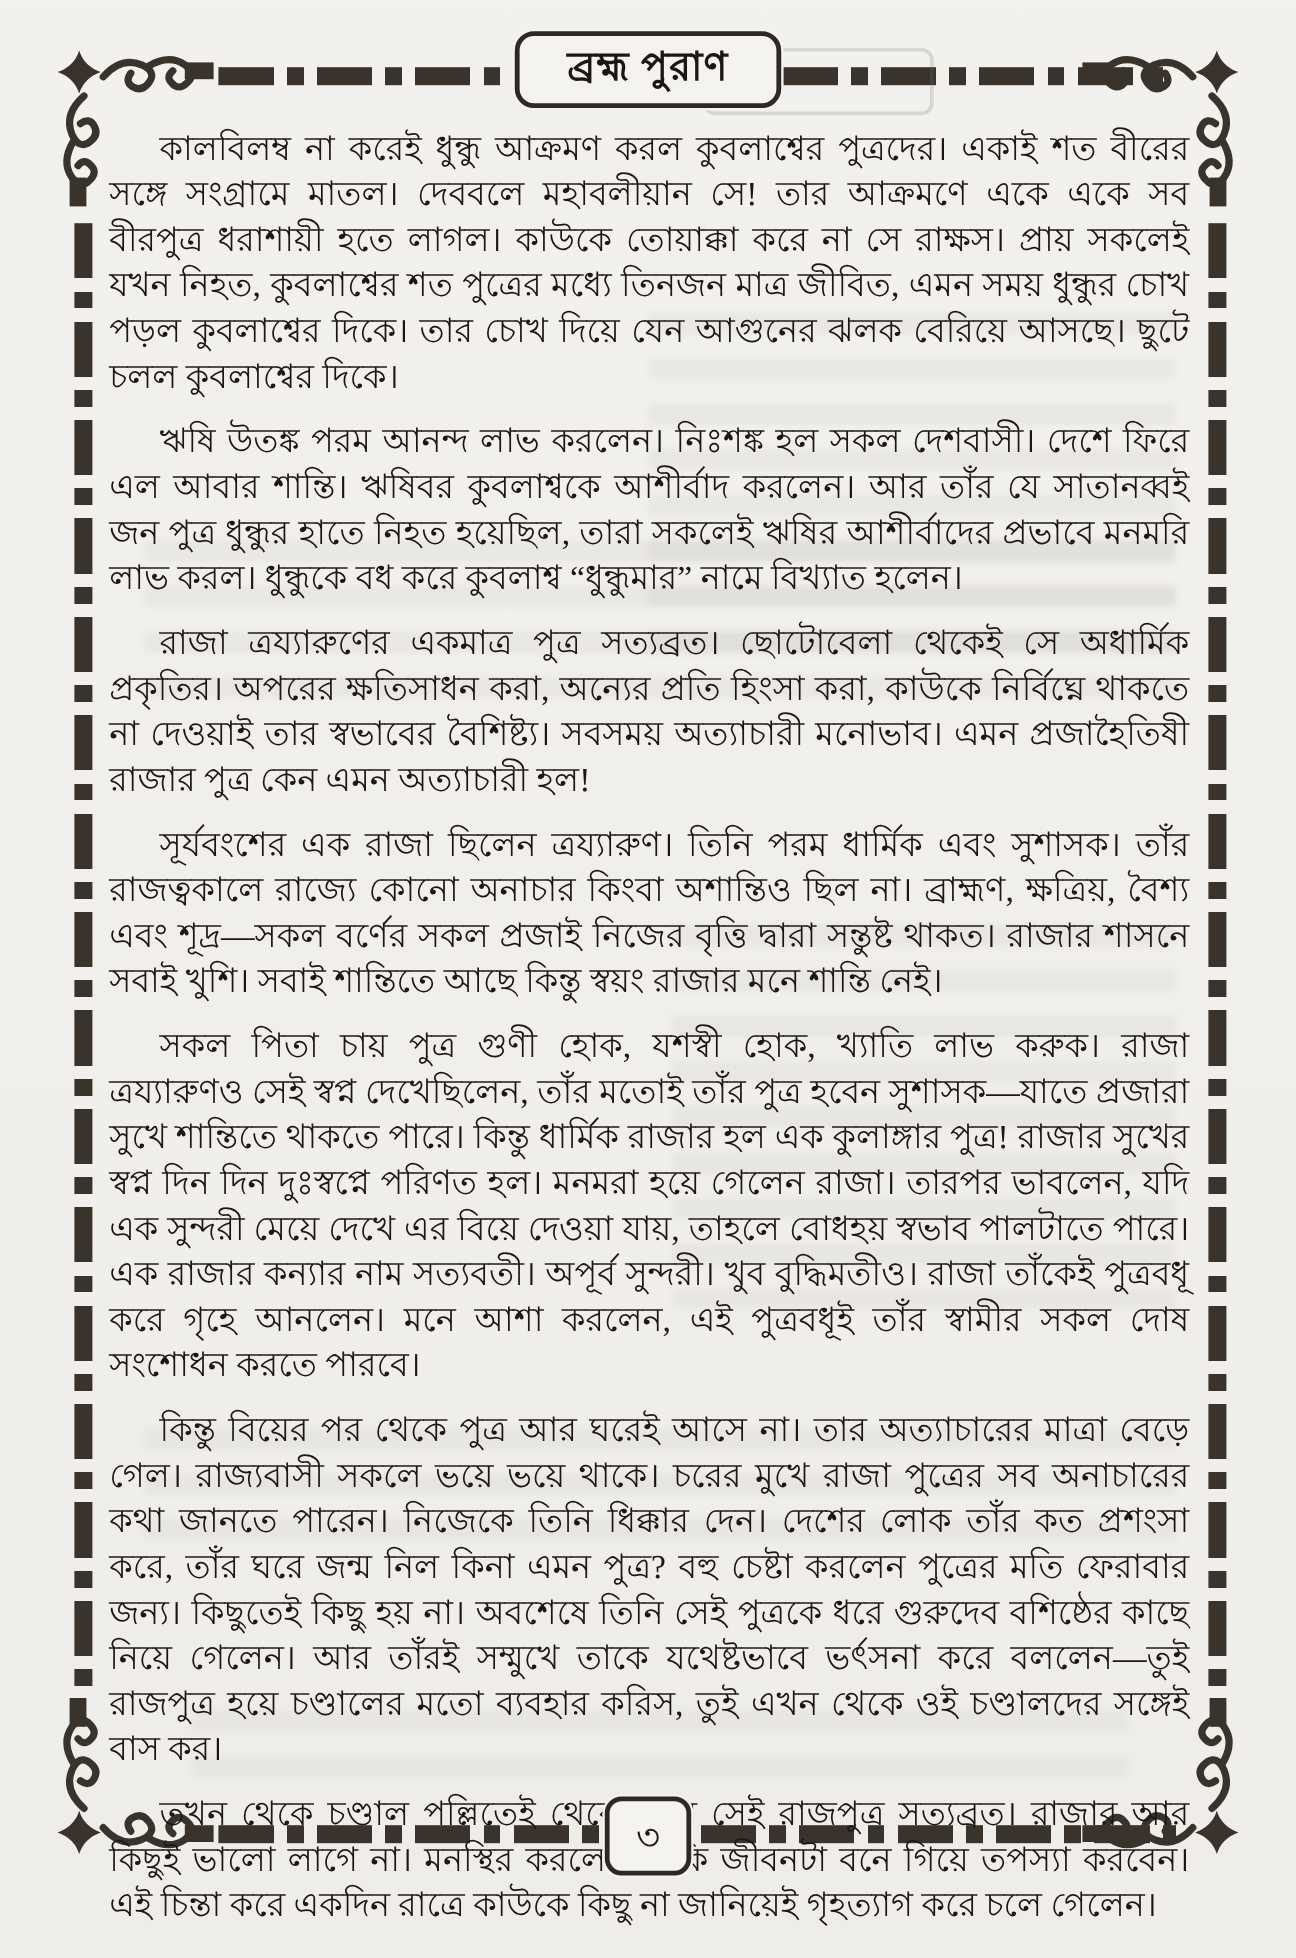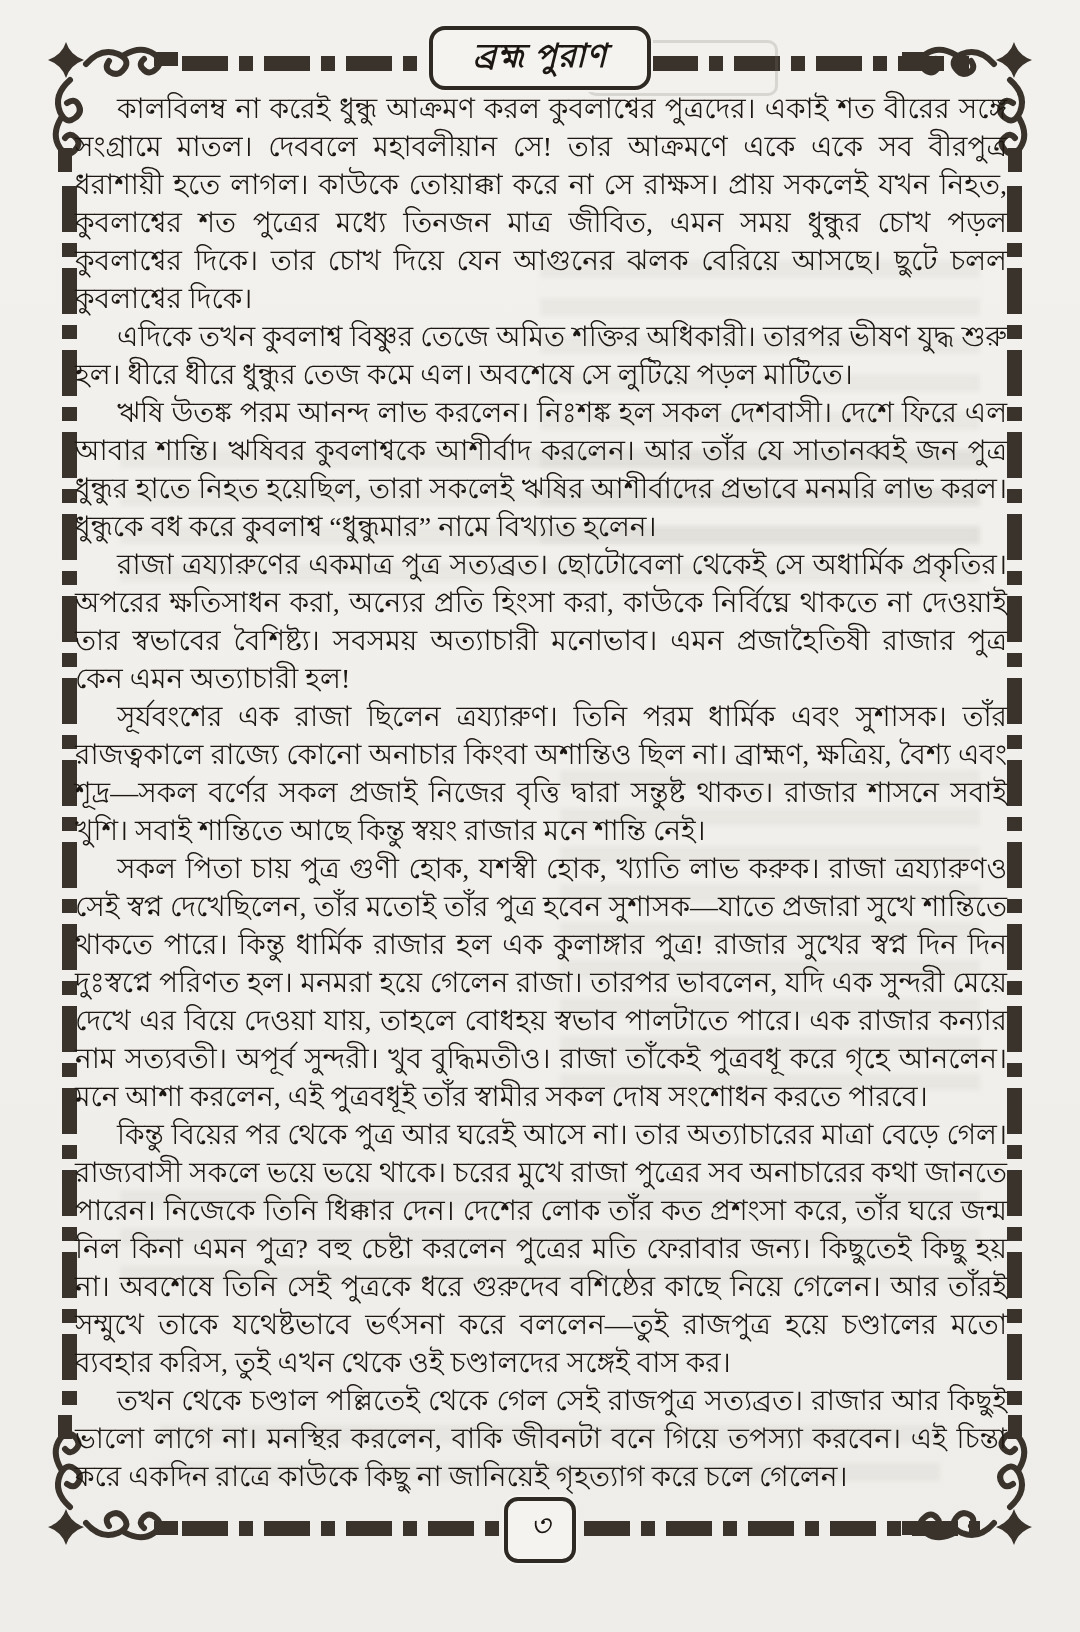--- a/index.html
+++ b/index.html
@@ -39,37 +39,36 @@
   
   .corner{position:absolute;width:135px;height:135px;}
   #corner-tl{left:46px;top:40px;}
   #corner-tr{left:899px;top:40px;transform:scaleX(-1);}
   #corner-bl{left:46px;top:1412px;transform:scaleY(-1);}
   #corner-br{left:899px;top:1412px;transform:scale(-1,-1);}
   
   .plaque{
     position:absolute;left:50%;transform:translateX(-50%);
     background:#f4f3ef;border:4px solid #2e2922;border-radius:16px;
-    display:flex;align-items:flex-start;justify-content:center;z-index:3;
+    display:flex;align-items:flex-end;justify-content:center;z-index:3;
     box-shadow:0 0 0 2px rgba(244,243,239,1);
-    font-style:italic;
   }
   #title-box{top:26px;width:214px;height:56px;font-size:33px;font-weight:bold;letter-spacing:1px;}
   #pageno-box{top:1497px;width:64px;height:58px;font-size:31px;border-radius:14px;}
   
   #ghost-title-box{
     position:absolute;left:586px;top:40px;width:186px;height:50px;
     border:3px solid rgba(120,118,110,0.22);border-radius:10px;z-index:1;
   }
   
   .text-col{
     position:absolute;left:75px;top:90px;width:932px;z-index:2;
     font-size:28px;line-height:38px;text-align:justify;
   }
-  .text-col p{margin:0;text-indent:42px;}
+  .text-col p{margin:16px;text-indent:42px;}
   .section-heading{
     font-size:31px;font-weight:bold;text-align:center;
     margin:30px 0 24px 0;letter-spacing:2px;text-indent:0;
   }
   
   .ghost{
     position:absolute;z-index:0;filter:blur(2.5px);opacity:.55;
     background:repeating-linear-gradient(180deg,
       rgba(0,0,0,0) 0 10px,
       rgba(148,145,136,0.16) 10px 28px,
@@ -144,21 +143,20 @@
       <rect x="108" y="12" width="24" height="14" fill="#3a332b"></rect>
     </svg>
   </div>
 
   <div class="plaque" id="title-box">
     <span>ব্রহ্ম পুরাণ</span>
   </div>
 
   <div class="text-col">
     <p>কালবিলম্ব না করেই ধুন্ধু আক্রমণ করল কুবলাশ্বের পুত্রদের। একাই শত বীরের সঙ্গে সংগ্রামে মাতল। দেববলে মহাবলীয়ান সে! তার আক্রমণে একে একে সব বীরপুত্র ধরাশায়ী হতে লাগল। কাউকে তোয়াক্কা করে না সে রাক্ষস। প্রায় সকলেই যখন নিহত, কুবলাশ্বের শত পুত্রের মধ্যে তিনজন মাত্র জীবিত, এমন সময় ধুন্ধুর চোখ পড়ল কুবলাশ্বের দিকে। তার চোখ দিয়ে যেন আগুনের ঝলক বেরিয়ে আসছে। ছুটে চলল কুবলাশ্বের দিকে।</p>
-    <p>এদিকে তখন কুবলাশ্ব বিষ্ণুর তেজে অমিত শক্তির অধিকারী। তারপর ভীষণ যুদ্ধ শুরু হল। ধীরে ধীরে ধুন্ধুর তেজ কমে এল। অবশেষে সে লুটিয়ে পড়ল মাটিতে।</p>
     <p>ঋষি উতঙ্ক পরম আনন্দ লাভ করলেন। নিঃশঙ্ক হল সকল দেশবাসী। দেশে ফিরে এল আবার শান্তি। ঋষিবর কুবলাশ্বকে আশীর্বাদ করলেন। আর তাঁর যে সাতানব্বই জন পুত্র ধুন্ধুর হাতে নিহত হয়েছিল, তারা সকলেই ঋষির আশীর্বাদের প্রভাবে মনমরি লাভ করল। ধুন্ধুকে বধ করে কুবলাশ্ব “ধুন্ধুমার” নামে বিখ্যাত হলেন।</p>
     <p>রাজা ত্রয্যারুণের একমাত্র পুত্র সত্যব্রত। ছোটোবেলা থেকেই সে অধার্মিক প্রকৃতির। অপরের ক্ষতিসাধন করা, অন্যের প্রতি হিংসা করা, কাউকে নির্বিঘ্নে থাকতে না দেওয়াই তার স্বভাবের বৈশিষ্ট্য। সবসময় অত্যাচারী মনোভাব। এমন প্রজাহৈতিষী রাজার পুত্র কেন এমন অত্যাচারী হল!</p>
     <p>সূর্যবংশের এক রাজা ছিলেন ত্রয্যারুণ। তিনি পরম ধার্মিক এবং সুশাসক। তাঁর রাজত্বকালে রাজ্যে কোনো অনাচার কিংবা অশান্তিও ছিল না। ব্রাহ্মণ, ক্ষত্রিয়, বৈশ্য এবং শূদ্র—সকল বর্ণের সকল প্রজাই নিজের বৃত্তি দ্বারা সন্তুষ্ট থাকত। রাজার শাসনে সবাই খুশি। সবাই শান্তিতে আছে কিন্তু স্বয়ং রাজার মনে শান্তি নেই।</p>
     <p>সকল পিতা চায় পুত্র গুণী হোক, যশস্বী হোক, খ্যাতি লাভ করুক। রাজা ত্রয্যারুণও সেই স্বপ্ন দেখেছিলেন, তাঁর মতোই তাঁর পুত্র হবেন সুশাসক—যাতে প্রজারা সুখে শান্তিতে থাকতে পারে। কিন্তু ধার্মিক রাজার হল এক কুলাঙ্গার পুত্র! রাজার সুখের স্বপ্ন দিন দিন দুঃস্বপ্নে পরিণত হল। মনমরা হয়ে গেলেন রাজা। তারপর ভাবলেন, যদি এক সুন্দরী মেয়ে দেখে এর বিয়ে দেওয়া যায়, তাহলে বোধহয় স্বভাব পালটাতে পারে। এক রাজার কন্যার নাম সত্যবতী। অপূর্ব সুন্দরী। খুব বুদ্ধিমতীও। রাজা তাঁকেই পুত্রবধূ করে গৃহে আনলেন। মনে আশা করলেন, এই পুত্রবধূই তাঁর স্বামীর সকল দোষ সংশোধন করতে পারবে।</p>
     <p>কিন্তু বিয়ের পর থেকে পুত্র আর ঘরেই আসে না। তার অত্যাচারের মাত্রা বেড়ে গেল। রাজ্যবাসী সকলে ভয়ে ভয়ে থাকে। চরের মুখে রাজা পুত্রের সব অনাচারের কথা জানতে পারেন। নিজেকে তিনি ধিক্কার দেন। দেশের লোক তাঁর কত প্রশংসা করে, তাঁর ঘরে জন্ম নিল কিনা এমন পুত্র? বহু চেষ্টা করলেন পুত্রের মতি ফেরাবার জন্য। কিছুতেই কিছু হয় না। অবশেষে তিনি সেই পুত্রকে ধরে গুরুদেব বশিষ্ঠের কাছে নিয়ে গেলেন। আর তাঁরই সম্মুখে তাকে যথেষ্টভাবে ভর্ৎসনা করে বললেন—তুই রাজপুত্র হয়ে চণ্ডালের মতো ব্যবহার করিস, তুই এখন থেকে ওই চণ্ডালদের সঙ্গেই বাস কর।</p>
     <p>তখন থেকে চণ্ডাল পল্লিতেই থেকে গেল সেই রাজপুত্র সত্যব্রত। রাজার আর কিছুই ভালো লাগে না। মনস্থির করলেন, বাকি জীবনটা বনে গিয়ে তপস্যা করবেন। এই চিন্তা করে একদিন রাত্রে কাউকে কিছু না জানিয়েই গৃহত্যাগ করে চলে গেলেন।</p>
   </div>
 
   <div class="plaque" id="pageno-box">
     <span>৩</span>

